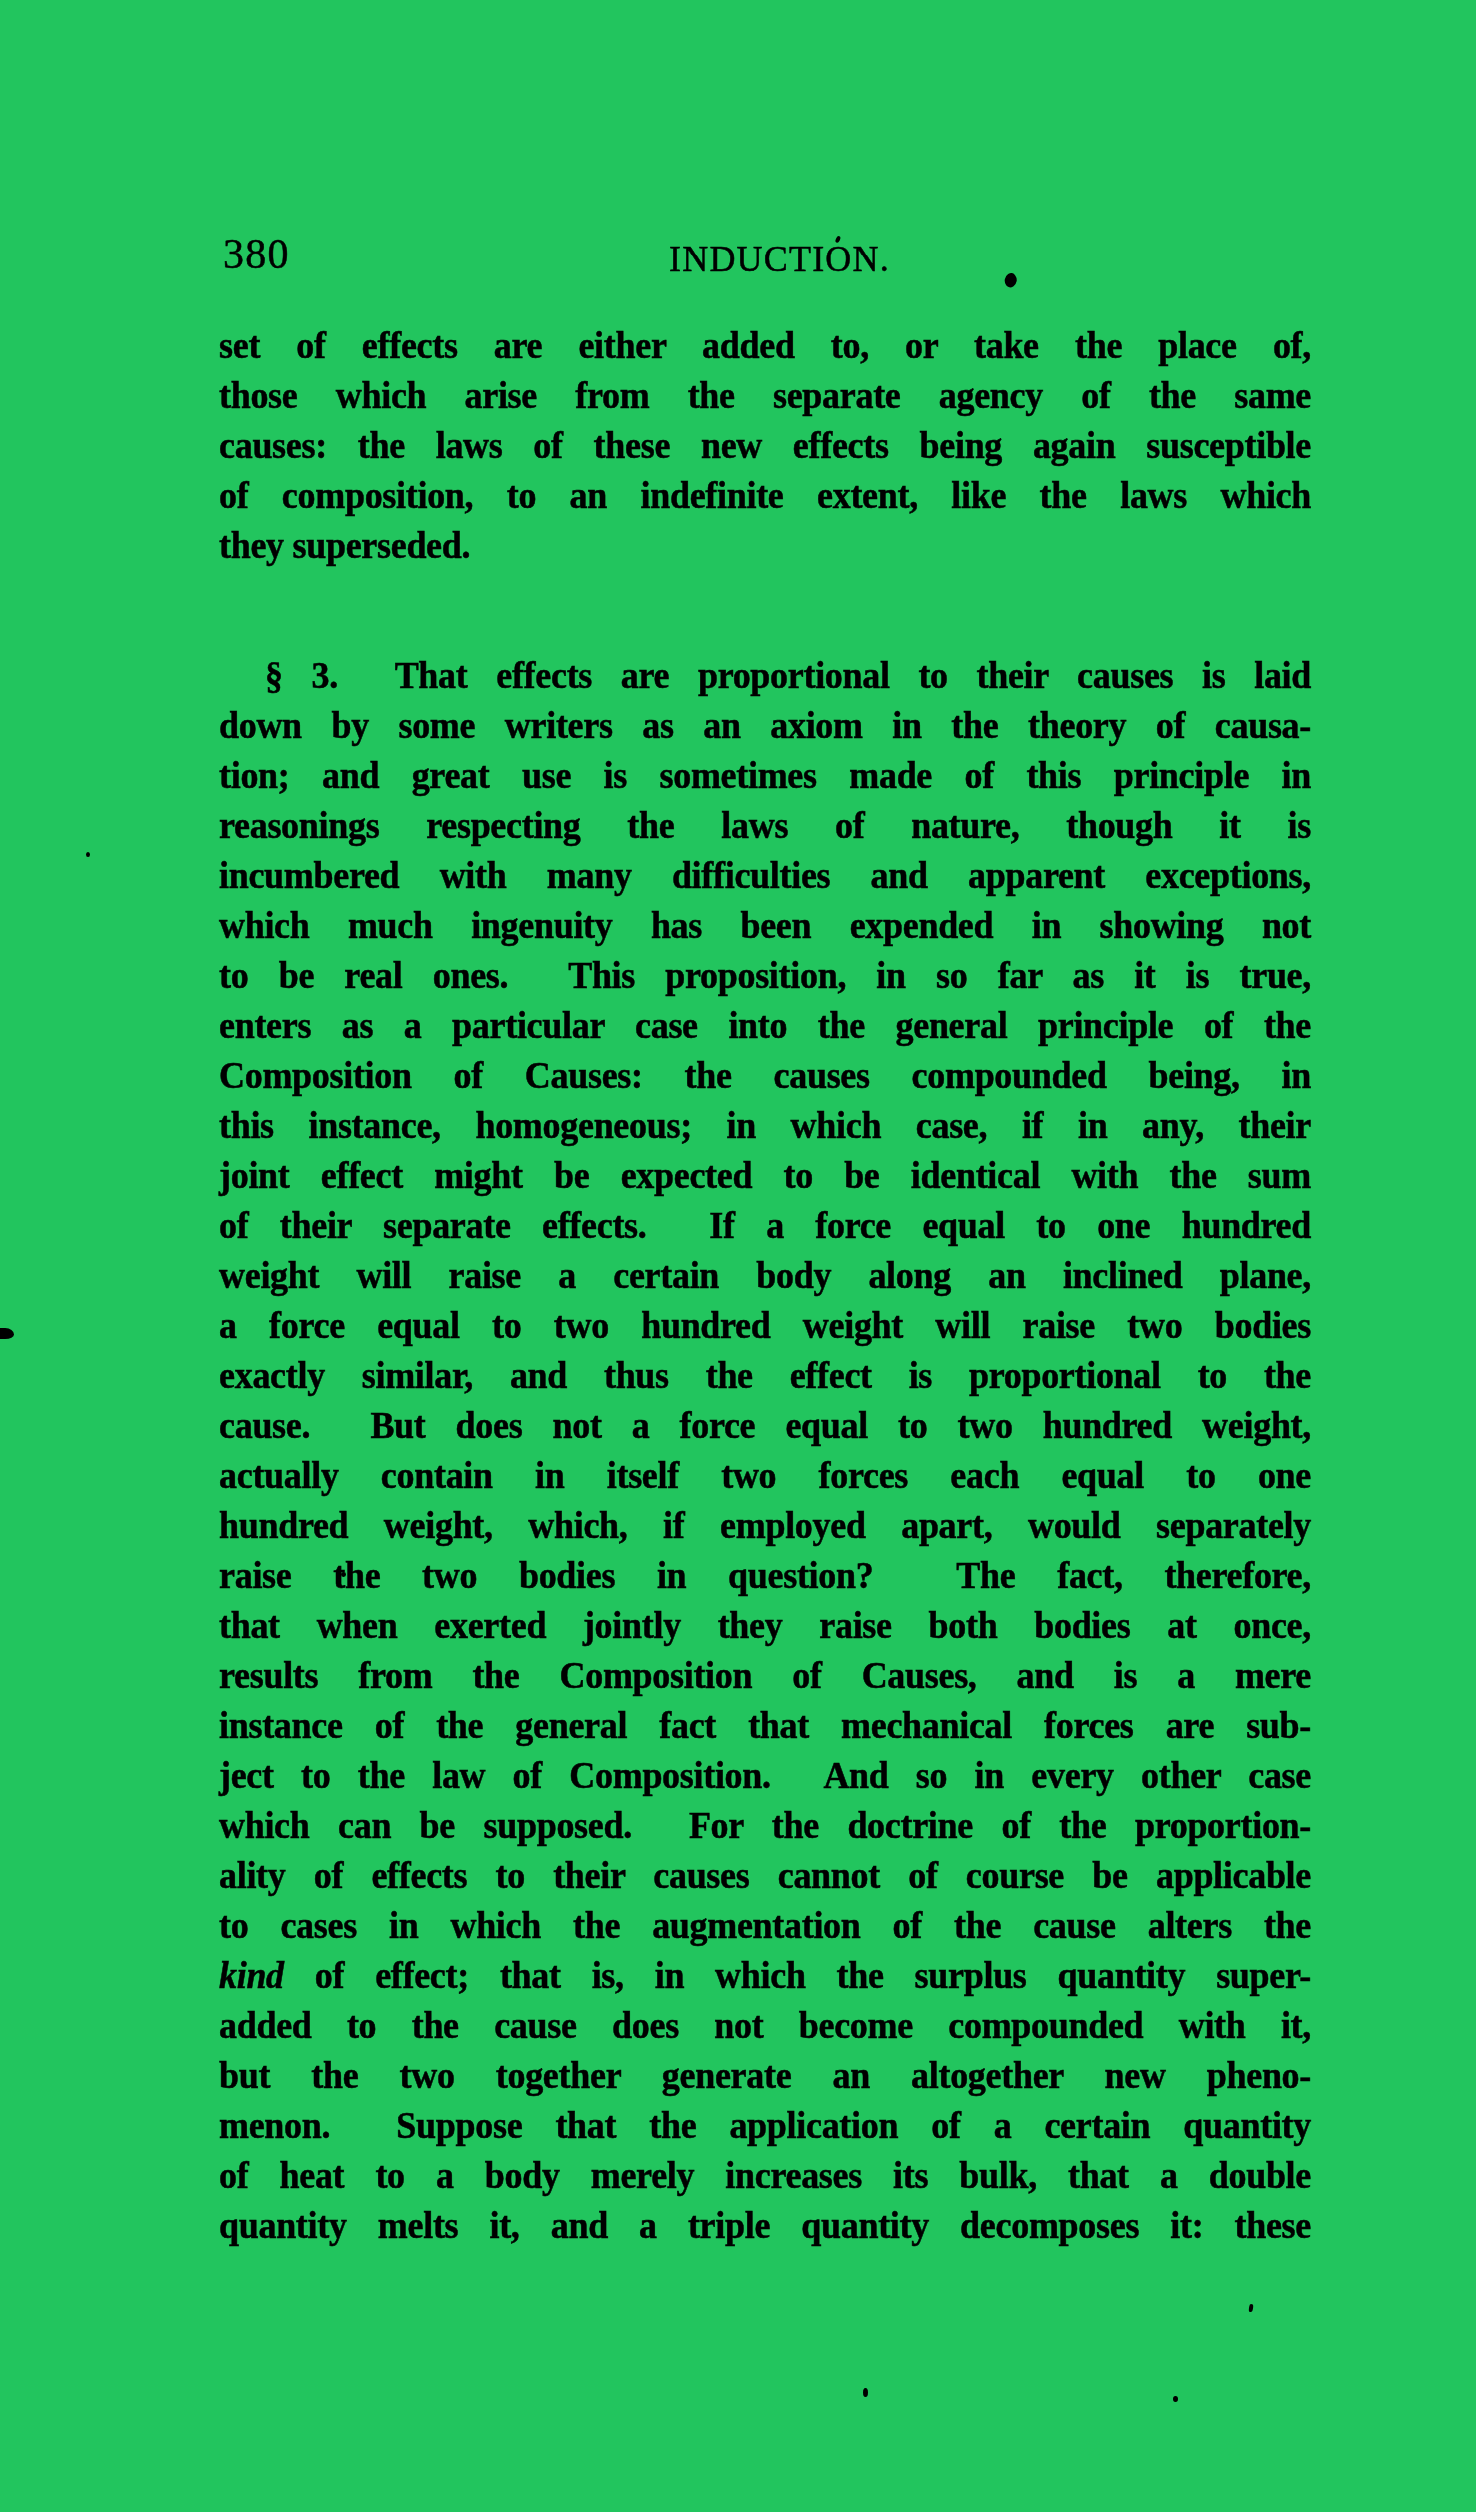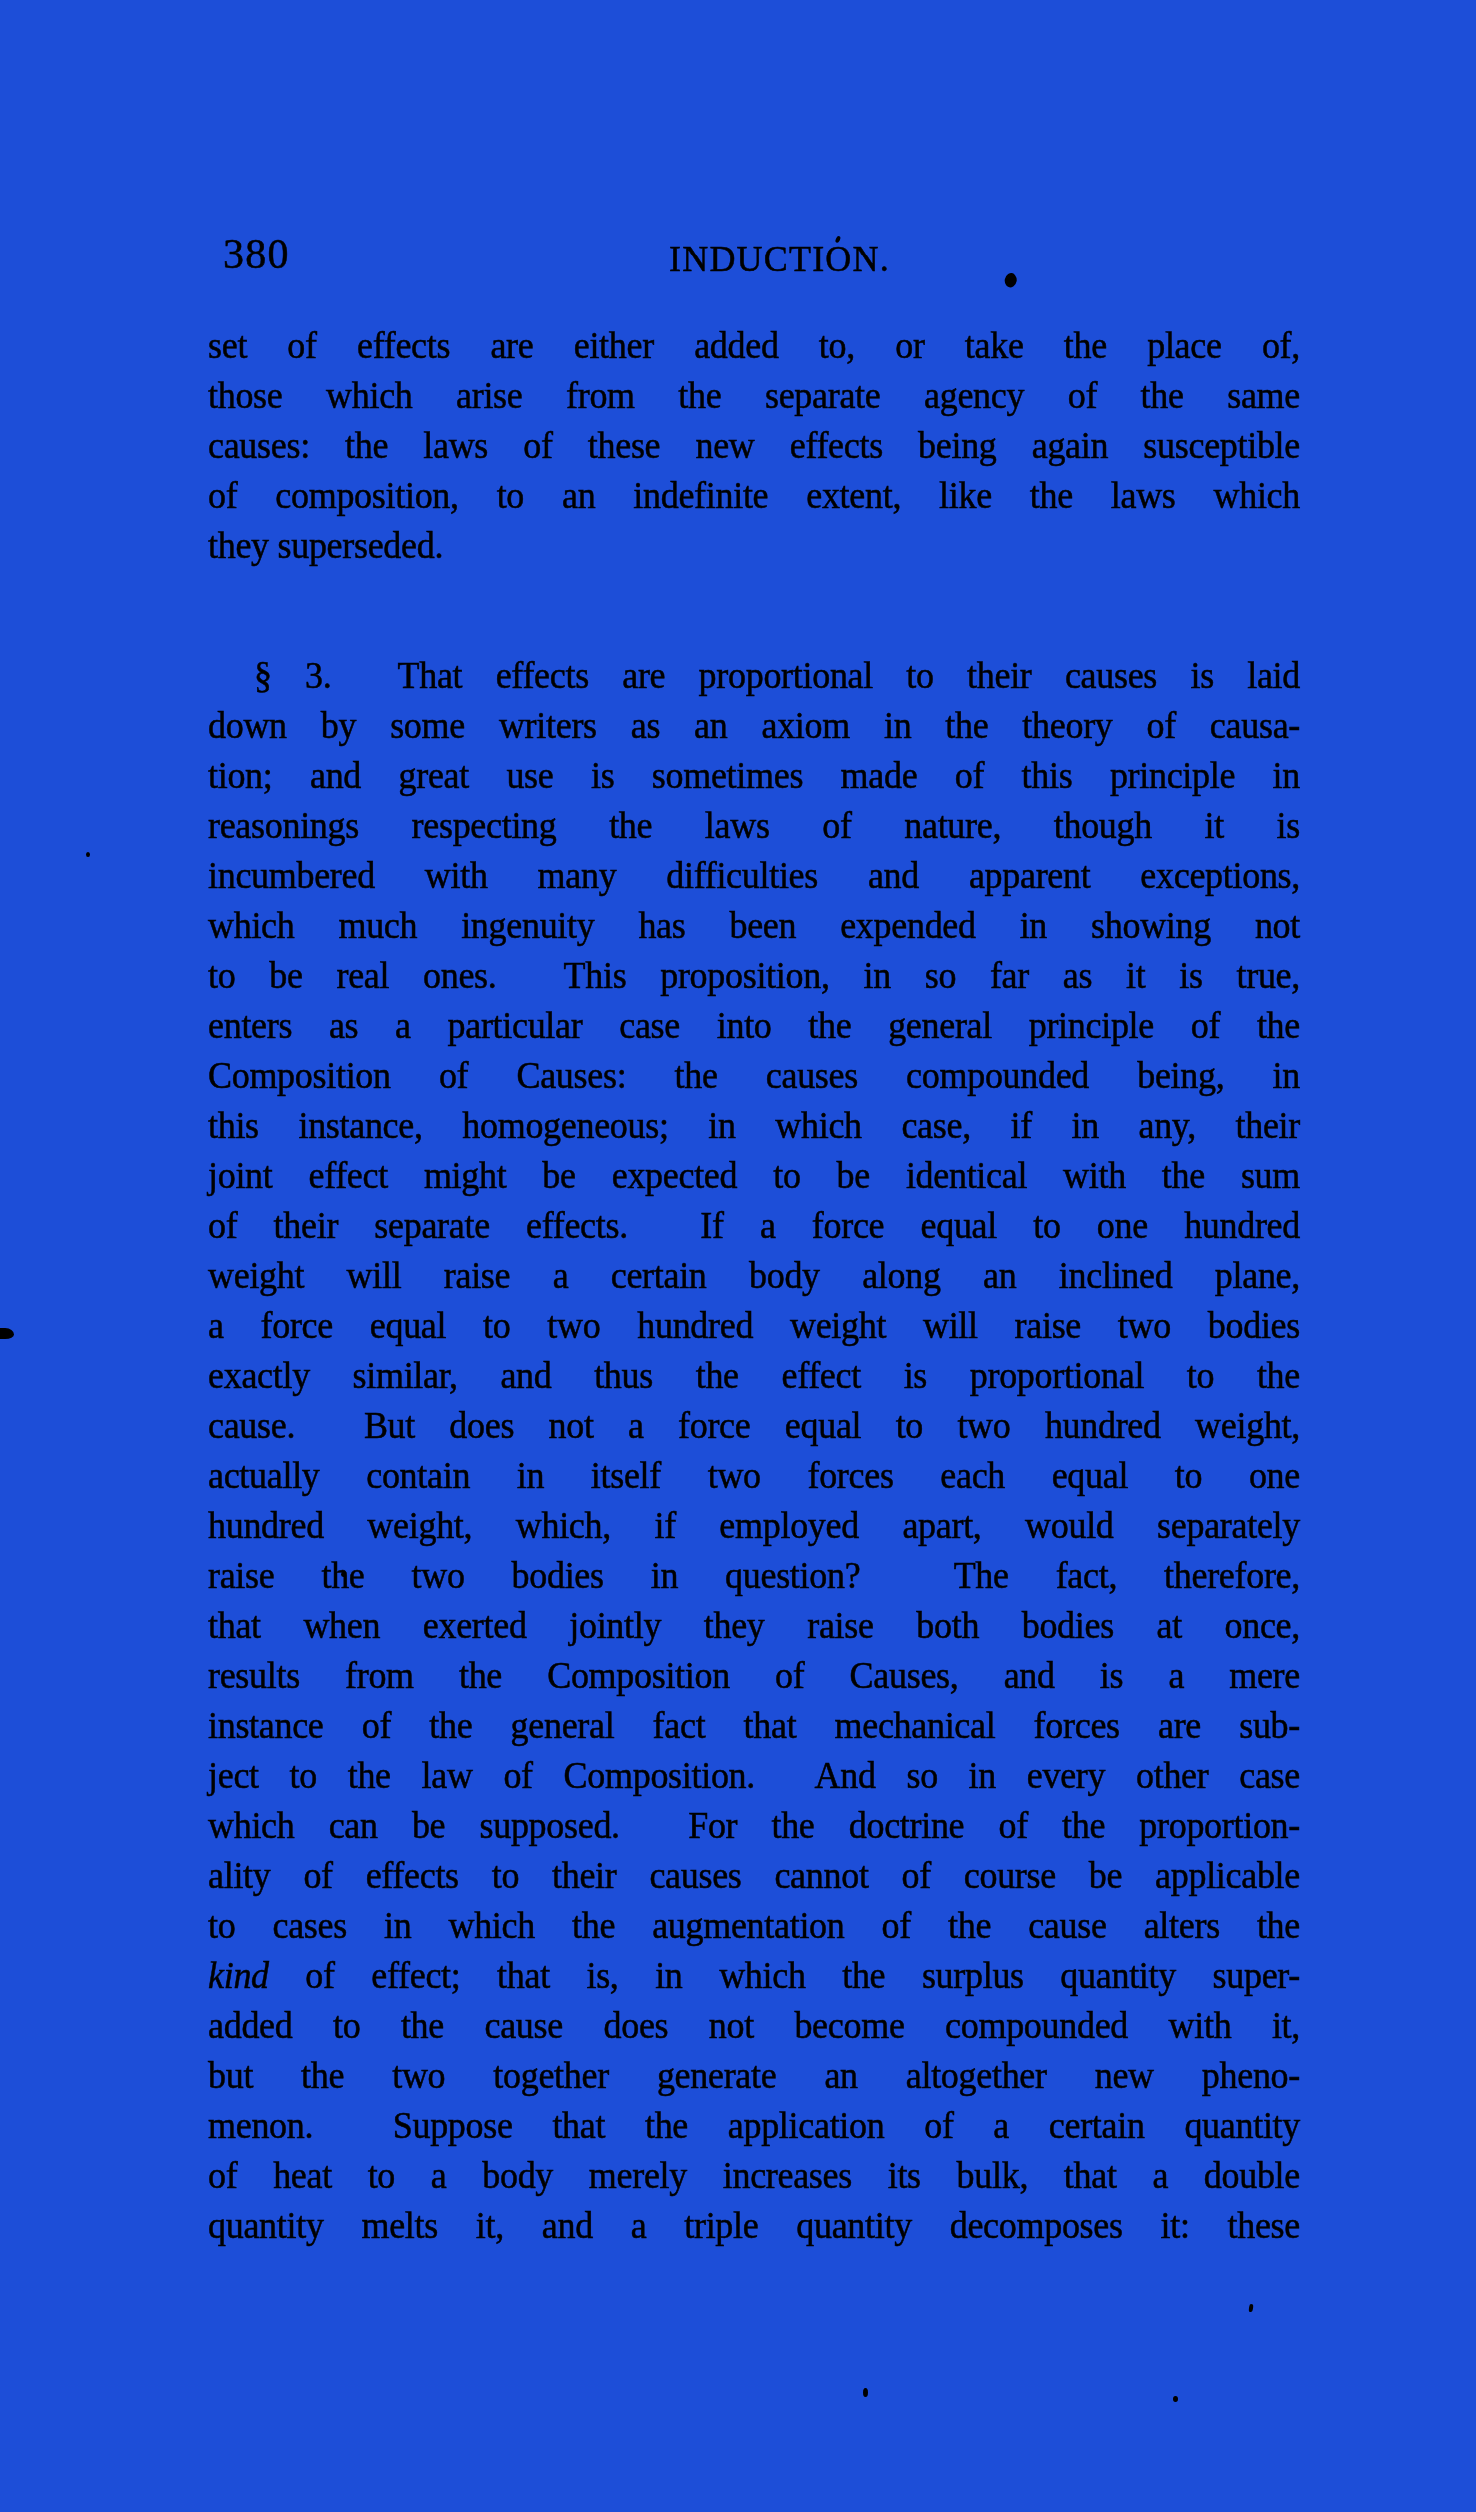--- a/index.html
+++ b/index.html
@@ -4,21 +4,21 @@
 <style>
   html, body {
     margin: 0;
     padding: 0;
     background: #ffffff;
   }
   .page {
     position: relative;
     width: 1476px;
     height: 2512px;
-    background: #1d4ed8;
+    background: #22c55e;
     overflow: hidden;
     font-family: "Liberation Serif", "DejaVu Serif", serif;
     color: #000000;
     -webkit-text-stroke: 0.5px #000000;
   }
   .page-number {
     position: absolute;
     left: 223px;
     top: 233px;
     font-size: 42px;
@@ -30,23 +30,24 @@
     left: 669px;
     top: 240px;
     font-size: 36px;
     line-height: 36px;
     letter-spacing: 1.2px;
     transform: scaleY(1.05);
     transform-origin: left top;
   }
   .text-block {
     position: absolute;
-    left: 208px;
+    left: 219px;
     top: 320px;
     width: 1092px;
+    font-weight: bold;
   }
   .paragraph {
     margin: 0;
   }
   .line {
     height: 50px;
     line-height: 50px;
     font-size: 36px;
     letter-spacing: -0.3px;
     white-space: normal;

